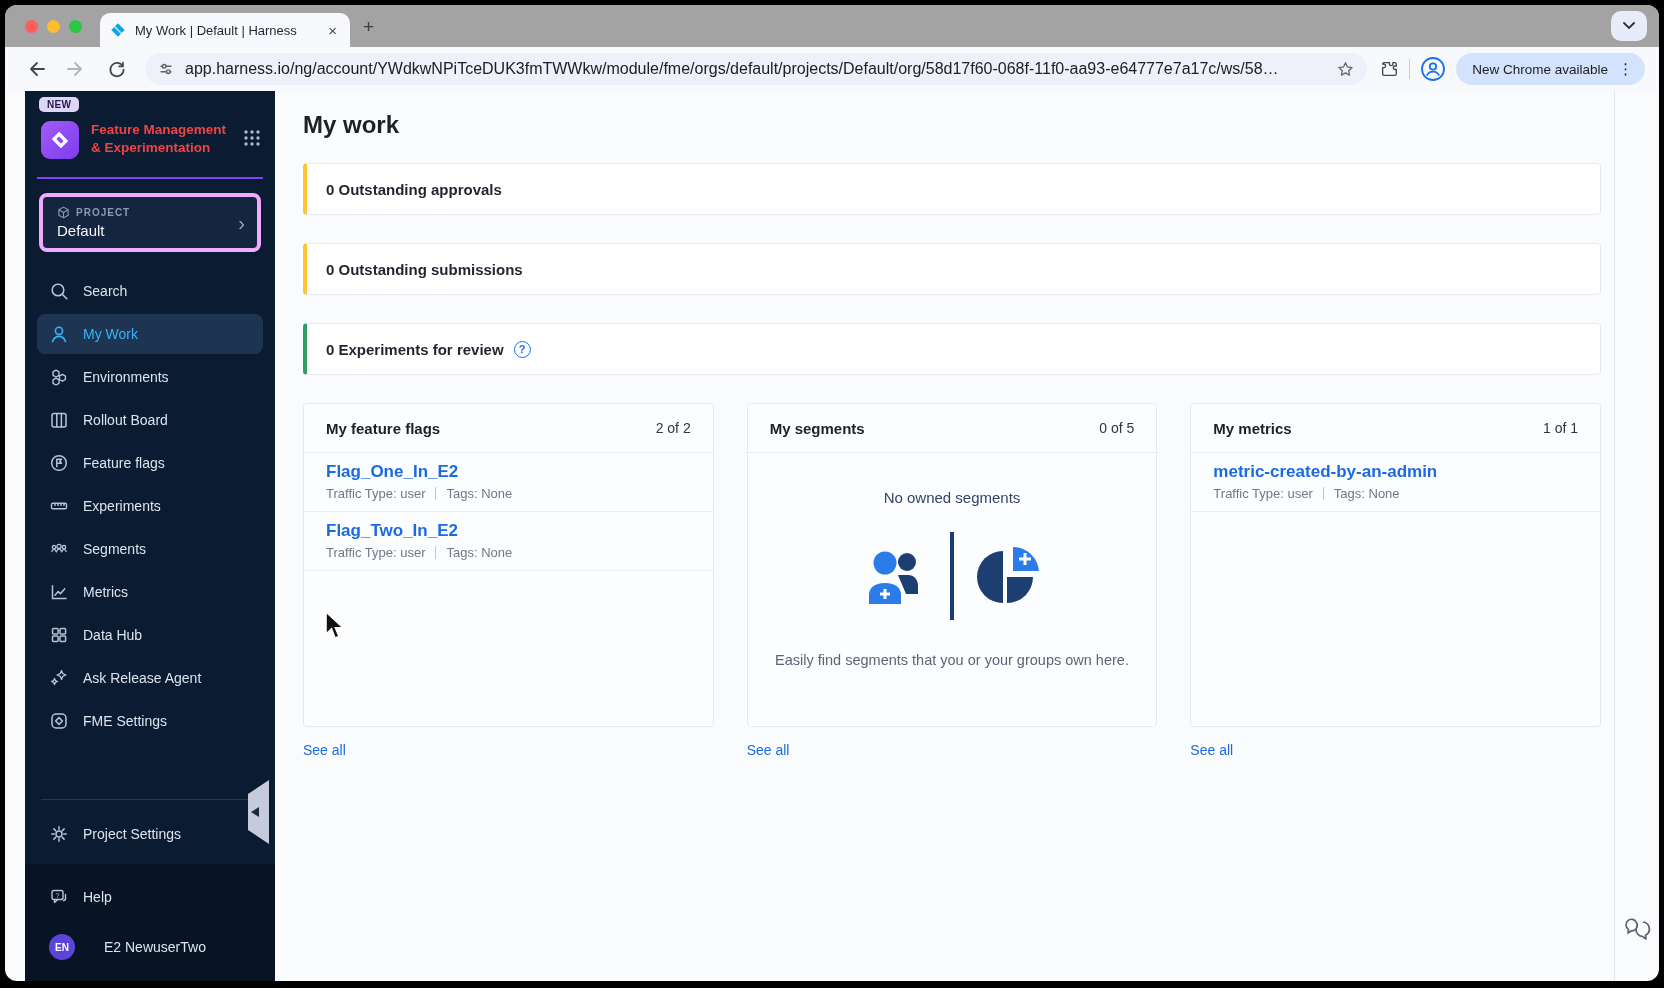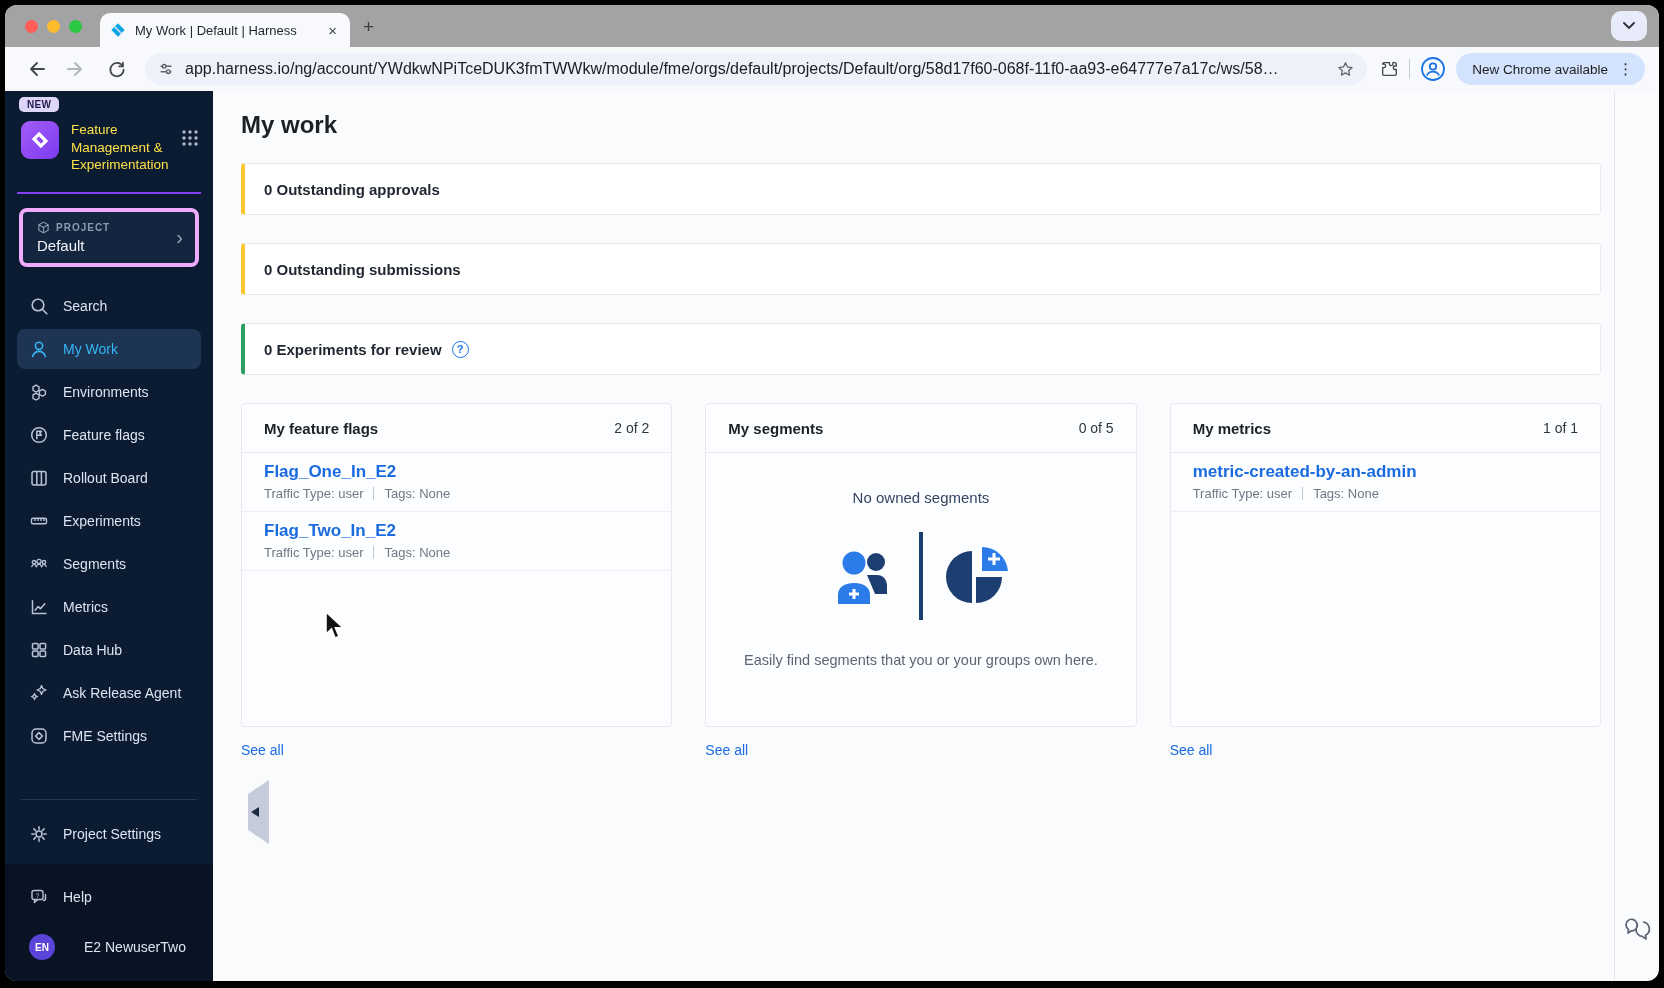--- a/index.html
+++ b/index.html
@@ -28,28 +28,28 @@
   .chrome-right { display:flex; align-items:center; gap:10px; }
   .vsep { width:1px; height:20px; background:#c6cad6; }
   .chrome-pill { height:32px; background:#d3e3fd; border-radius:16px; display:flex; align-items:center;
                  gap:10px; padding:0 12px 0 16px; font-size:13.5px; color:#1f1f1f; }
   .dots3 { color:#1f1f1f; font-size:15px; letter-spacing:0; }
 
   
   .app { display:flex; height:890px; position:relative; }
 
   
-  .sidebar { width:208px; background:#0a1b32; color:#dde3ef; display:flex; flex-direction:column;
-             position:relative; flex-shrink:0; }
+  .sidebar { width:250px; background:#0a1b32; color:#dde3ef; display:flex; flex-direction:column;
+             position:relative; flex-shrink:0;margin-left:20px; }
   .sb-header { position:relative; padding:30px 14px 10px 16px; display:flex; gap:12px; align-items:flex-start; }
   .new-badge { position:absolute; left:14px; top:6px; background:#ded6f7; color:#241a4f; font-size:10px;
                font-weight:bold; padding:2px 8px; border-radius:5px; letter-spacing:.3px; }
   .logo-sq { width:38px; height:38px; border-radius:9px; flex-shrink:0;
              background:linear-gradient(135deg,#a35cf8,#7d3bf0); display:flex; align-items:center; justify-content:center; }
-  .sb-title { font-size:13.5px; font-weight:normal; line-height:1.3; color:#fde047; flex:1; }
+  .sb-title { font-size:13.5px; font-weight:bold; line-height:1.3; color:#ef4444; flex:1; }
   .grid-ico { margin-top:8px; flex-shrink:0; }
   .purple-line { height:2px; background:#8540f5; margin:8px 12px 0 12px; }
   .project-card { margin:14px 14px 6px 14px; background:#14263f; border:4px solid #f0abfc; border-radius:8px;
                   padding:9px 14px; position:relative; }
   .project-label { display:flex; align-items:center; gap:6px; font-size:10px; letter-spacing:1px;
                    color:#8d99ad; font-weight:bold; }
   .project-name { font-size:15px; color:#f3f5f9; margin-top:3px; }
   .project-chev { position:absolute; right:12px; top:50%; transform:translateY(-50%); color:#9aa6ba; font-size:20px; }
   .nav { padding:10px 0 0 0; }
   .nav-item { display:flex; align-items:center; gap:14px; height:40px; margin:3px 12px; padding:0 12px;
@@ -231,32 +231,32 @@
         <div class="nav-item">
           <svg width="20" height="20" viewBox="0 0 20 20" fill="none" stroke-width="1.4">
             <path d="M7 3.2l3 1.7v3.4L7 10 4 8.3V4.9z" stroke-linejoin="round"></path>
             <path d="M13.4 7.4l3 1.7v3.4l-3 1.7-3-1.7V9.1z" stroke-linejoin="round"></path>
             <path d="M7 11.2l3 1.7v3.4L7 18l-3-1.7v-3.4z" stroke-linejoin="round"></path>
           </svg>
           <span>Environments</span>
         </div>
         <div class="nav-item">
           <svg width="20" height="20" viewBox="0 0 20 20" fill="none" stroke-width="1.5">
-            <circle cx="10" cy="10" r="7.3"></circle>
-            <path d="M7.8 14.2V6.3h4.6l-1.6 2 1.6 2H7.8" stroke-linejoin="round"></path>
-          </svg>
-          <span>Feature flags</span>
-        </div>
-        <div class="nav-item">
-          <svg width="20" height="20" viewBox="0 0 20 20" fill="none" stroke-width="1.5">
             <rect x="3" y="3.5" width="14" height="13.5" rx="2"></rect>
             <line x1="7.8" y1="3.5" x2="7.8" y2="17"></line>
               <line x1="12.4" y1="3.5" x2="12.4" y2="17"></line>
           </svg>
           <span>Rollout Board</span>
+        </div>
+        <div class="nav-item">
+          <svg width="20" height="20" viewBox="0 0 20 20" fill="none" stroke-width="1.5">
+            <circle cx="10" cy="10" r="7.3"></circle>
+            <path d="M7.8 14.2V6.3h4.6l-1.6 2 1.6 2H7.8" stroke-linejoin="round"></path>
+          </svg>
+          <span>Feature flags</span>
         </div>
         <div class="nav-item">
           <svg width="20" height="20" viewBox="0 0 20 20" fill="none" stroke-width="1.4">
             <rect x="2.5" y="7.2" width="15" height="5.6" rx="1.4"></rect>
             <line x1="6" y1="7.2" x2="6" y2="10"></line>
               <line x1="9" y1="7.2" x2="9" y2="10"></line>
             <line x1="12" y1="7.2" x2="12" y2="10"></line>
               <line x1="15" y1="7.2" x2="15" y2="10"></line>
           </svg>
           <span>Experiments</span>

